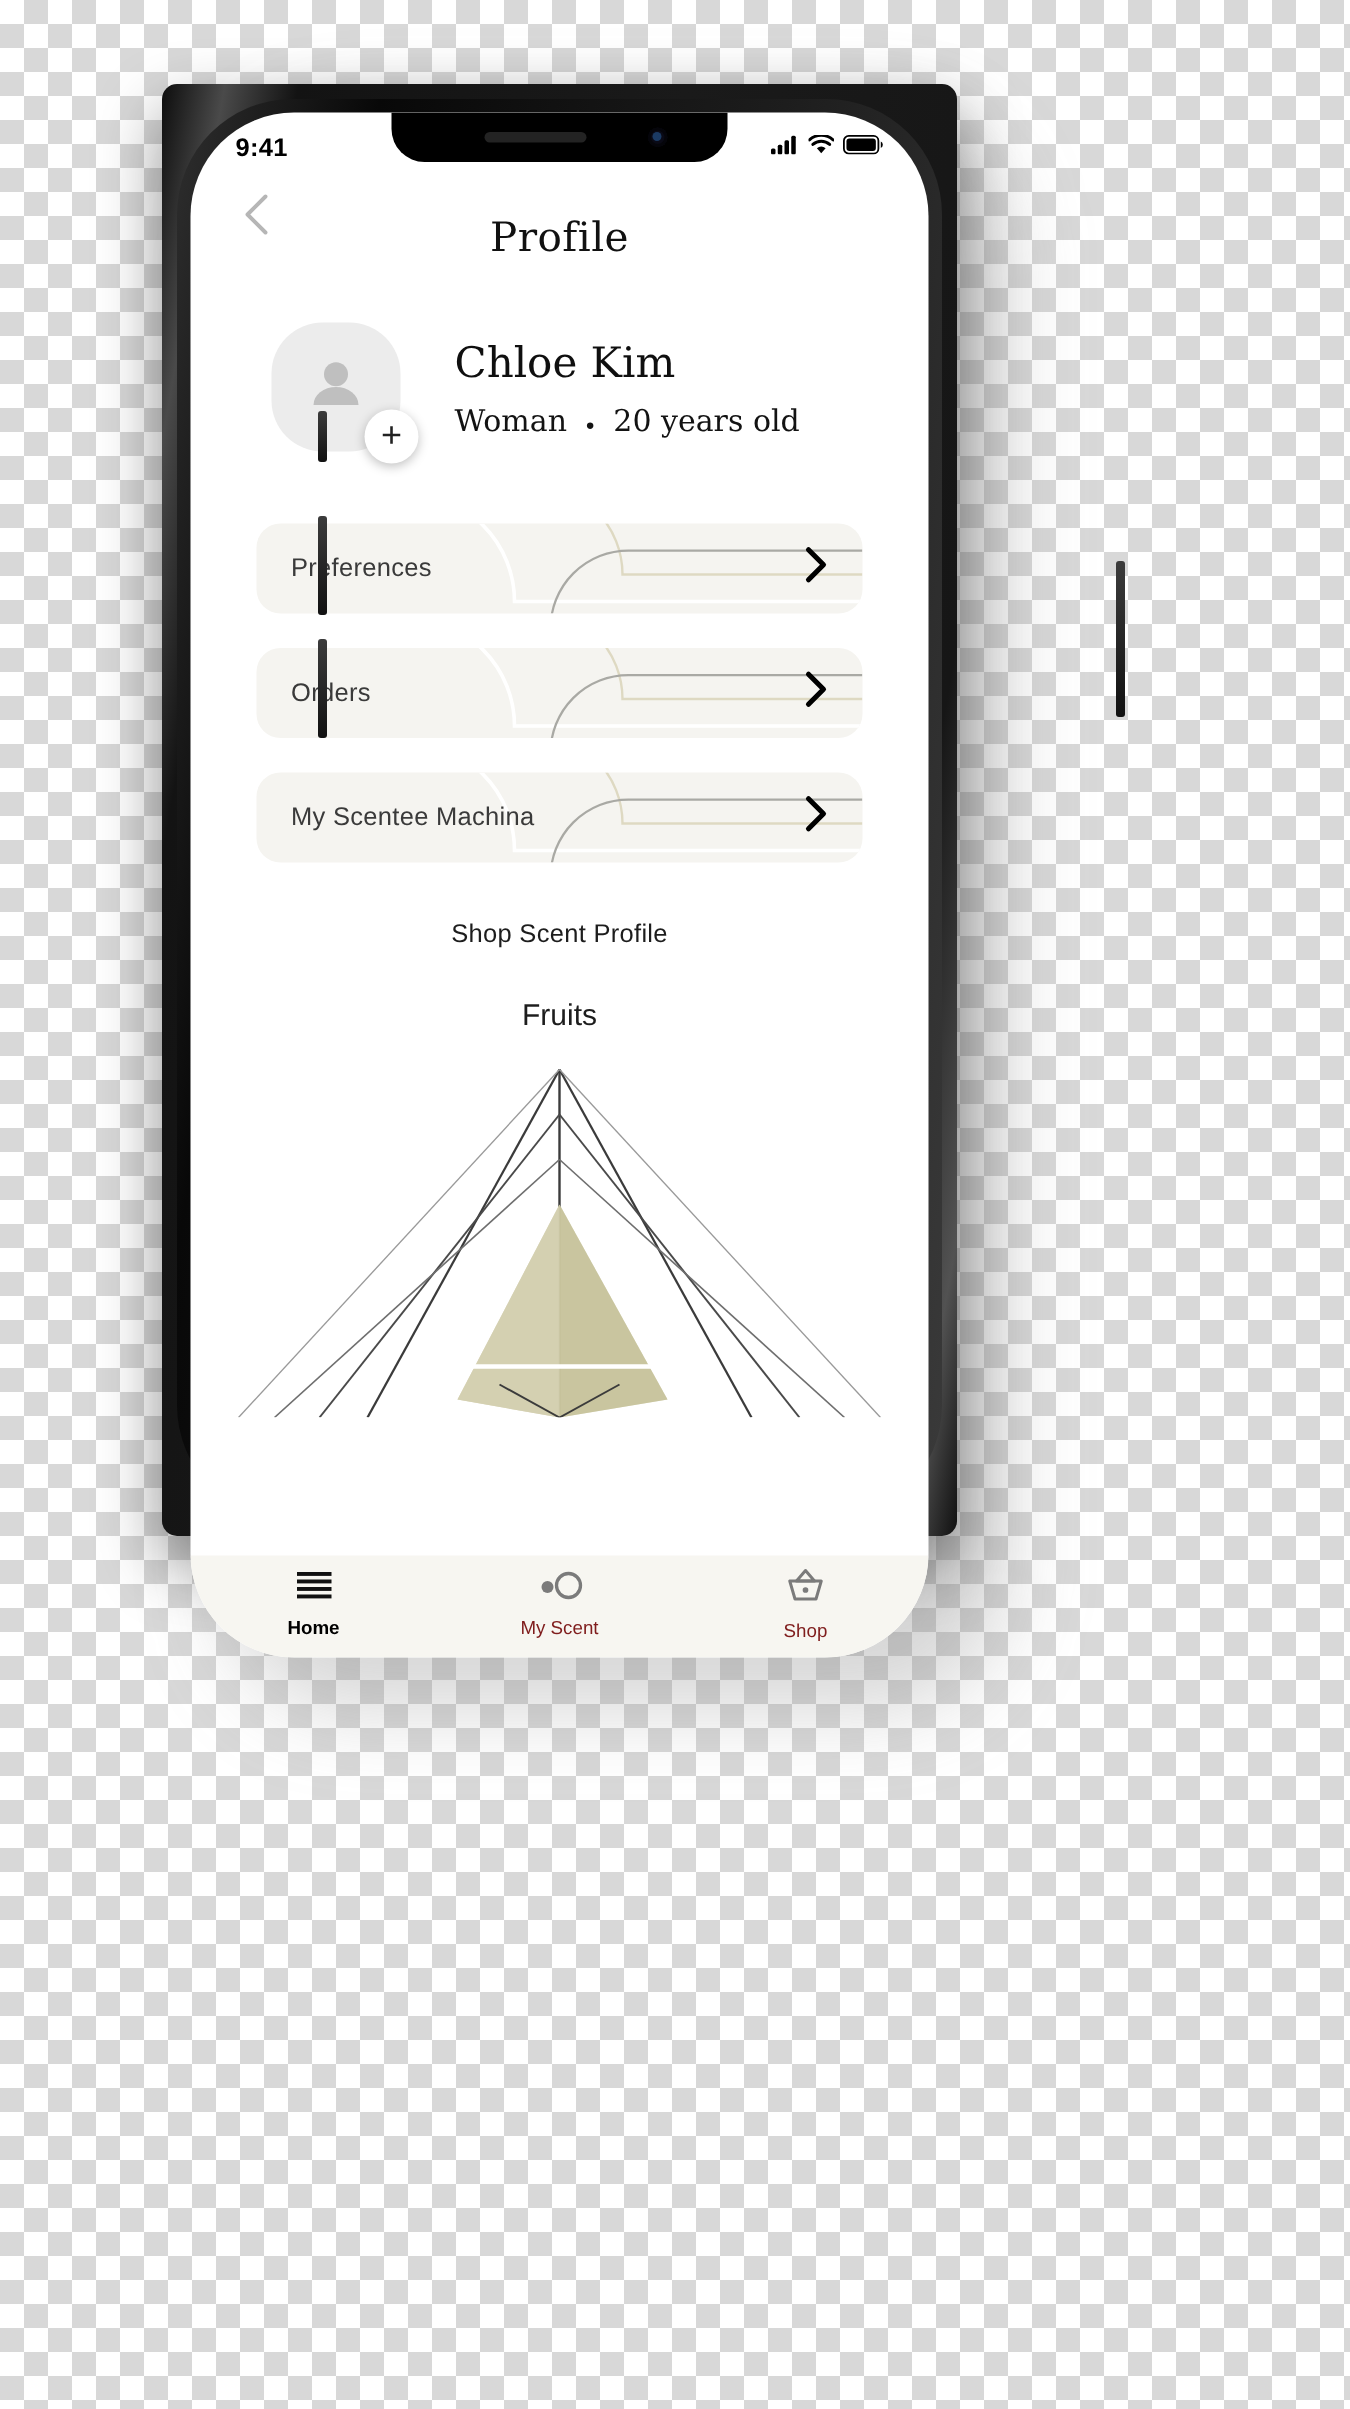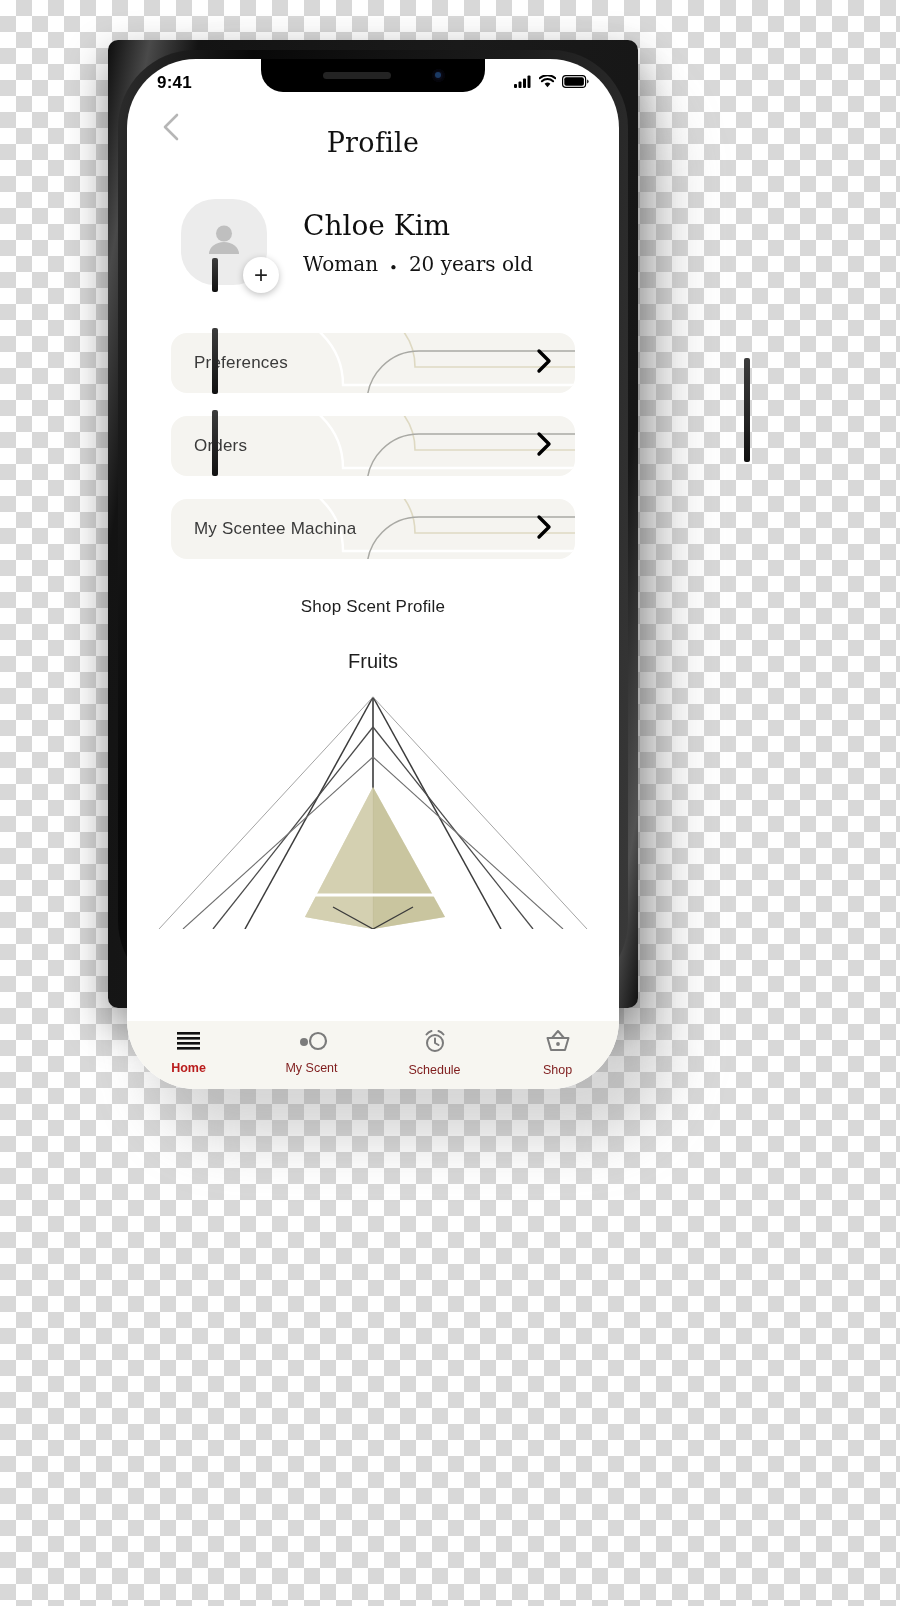--- a/index.html
+++ b/index.html
@@ -26,21 +26,21 @@
     left:150px; top:80px;
     width:520px; height:1060px;
     border-radius:84px;
     background:rgba(120,120,120,0.30);
     filter: blur(28px);
     z-index:1;
   }
   .phone {
     position: absolute;
     left: 108px;
-    top: 40px;
+    top: 56px;
     width: 530px;
     height: 968px;
     border-radius: 10px;
     background: linear-gradient(100deg,#0d0d0d 0%, #4a4a4a 6%, #131313 13%, #1a1a1a 50%, #161616 85%, #525252 95%, #101010 100%);
     box-shadow: 0 18px 44px rgba(0,0,0,0.42);
     z-index: 2;
   }
   .phone-inner-ring{
     position:absolute;
     left:10px; top:10px; right:10px; bottom:10px;
@@ -256,21 +256,21 @@
     flex: 1;
     display: flex;
     flex-direction: column;
     align-items: center;
     justify-content: center;
     gap: 6px;
     cursor: pointer;
     padding-bottom: 4px;
   }
   .tab-label { font-size: 12.5px; color: #7f1d1d; }
-  .tab-item.active .tab-label { color: #b91c1c; font-weight: bold; }
+  .tab-item.active .tab-label { color: #000000; font-weight: bold; }
 </style>
 </head>
 <body>
 
 <div class="phone-shadow"></div>
 
 <div class="phone">
   <div class="phone-inner-ring"></div>
 
   <div class="btn-side btn-silent"></div>
@@ -448,31 +448,20 @@
       <div class="tab-item">
         <span>
           <svg width="32" height="20" viewBox="0 0 32 20">
             <circle cx="8" cy="11" r="4" fill="#7b7b7b"></circle>
             <circle cx="22" cy="10" r="8" fill="none" stroke="#7b7b7b" stroke-width="2.2"></circle>
           </svg>
         </span>
         <span class="tab-label">My Scent</span>
       </div>
 
-      <div class="tab-item">
-        <span>
-          <svg width="26" height="24" viewBox="0 0 26 24">
-            <circle cx="13" cy="14" r="8" fill="none" stroke="#7b7b7b" stroke-width="2"></circle>
-            <path d="M13 9.5 L13 14 L16.5 16" fill="none" stroke="#7b7b7b" stroke-width="2" stroke-linecap="round" stroke-linejoin="round"></path>
-            <path d="M4.5 5.5 A9 9 0 0 1 9.5 2" fill="none" stroke="#7b7b7b" stroke-width="2" stroke-linecap="round"></path>
-            <path d="M21.5 5.5 A9 9 0 0 0 16.5 2" fill="none" stroke="#7b7b7b" stroke-width="2" stroke-linecap="round"></path>
-          </svg>
-        </span>
-        <span class="tab-label">Schedule</span>
-      </div>
 
       <div class="tab-item">
         <span>
           <svg width="28" height="24" viewBox="0 0 28 24">
             <path d="M14 2 L20 9 L8 9 Z" fill="none" stroke="#7b7b7b" stroke-width="2" stroke-linejoin="round"></path>
             <path d="M3.5 9 L24.5 9 L21 21 L7 21 Z" fill="none" stroke="#7b7b7b" stroke-width="2" stroke-linejoin="round"></path>
             <circle cx="14" cy="15" r="1.9" fill="#7b7b7b"></circle>
           </svg>
         </span>
         <span class="tab-label">Shop</span>

